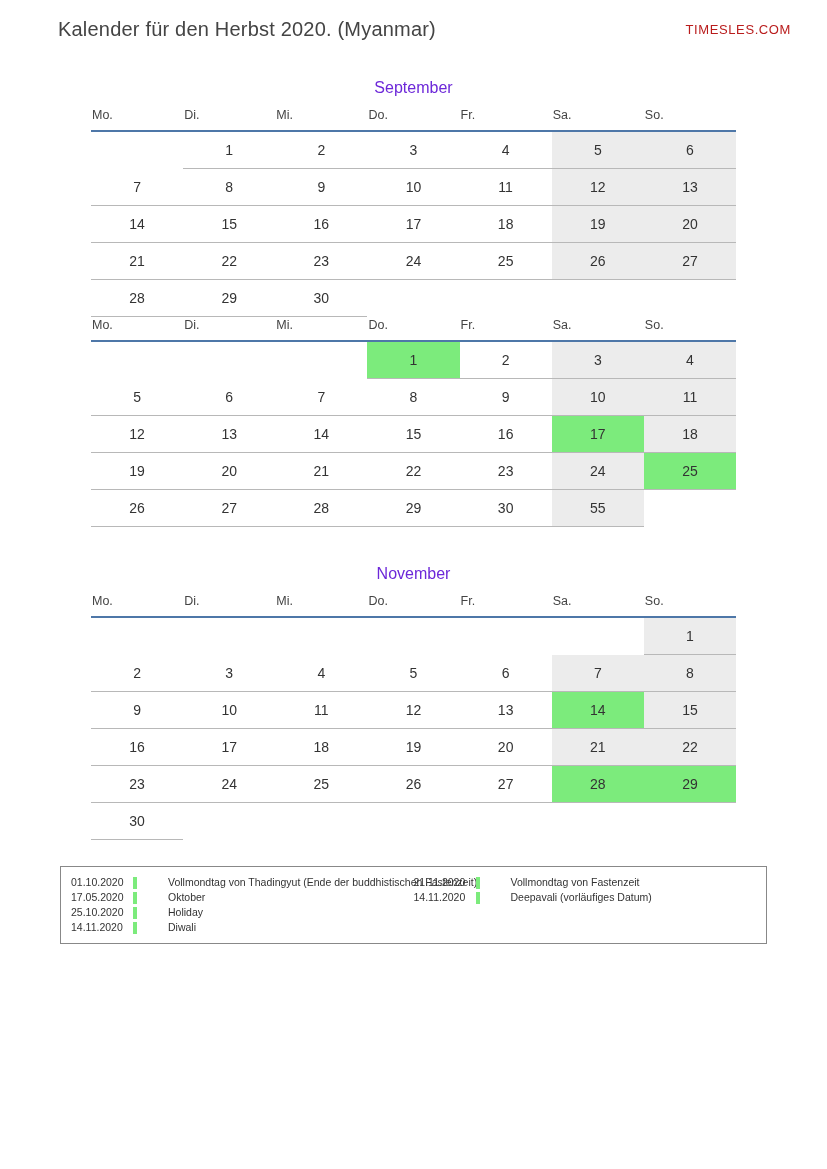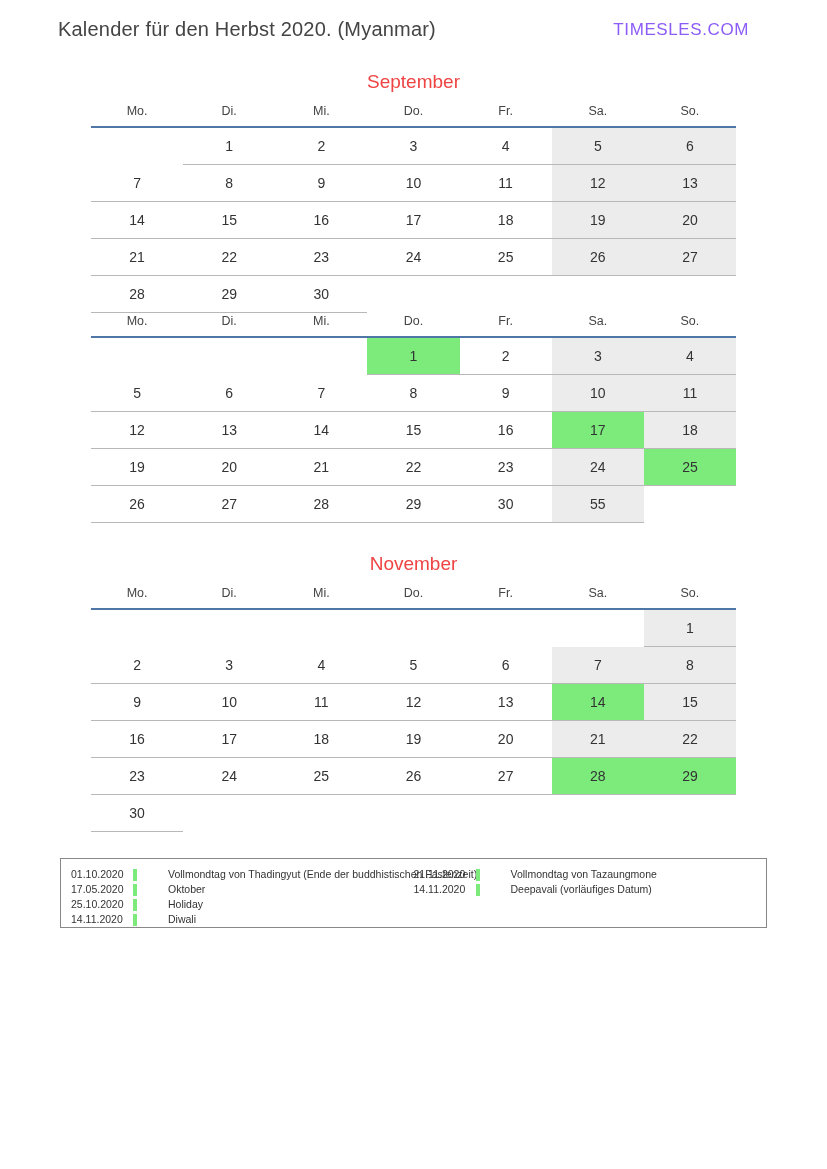--- a/index.html
+++ b/index.html
@@ -18,57 +18,57 @@
     width: 827px;
     height: 1169px;
     position: relative;
     box-sizing: border-box;
   }
   
   .header {
     display: flex;
     align-items: center;
     justify-content: space-between;
-    padding: 18px 78px 0 58px;
+    padding: 18px 36px 0 58px;
     box-sizing: border-box;
   }
   .doc-title {
     font-size: 20px;
     color: #444444;
     font-weight: normal;
     letter-spacing: 0.2px;
   }
   .brand {
-    font-size: 17px;
-    color: #8b5cf6;
+    font-size: 13px;
+    color: #b91c1c;
     letter-spacing: 0.6px;
   }
   
   .month-block {
     width: 645px;
     margin: 0 auto;
   }
   .month-name {
     text-align: center;
-    font-size: 19px;
-    color: #ef4444;
-    margin-top: 30px;
+    font-size: 16px;
+    color: #6d28d9;
+    margin-top: 38px;
     margin-bottom: 10px;
   }
   table.cal {
     border-collapse: collapse;
     width: 645px;
     table-layout: fixed;
   }
   table.cal th {
     font-size: 12.5px;
     font-weight: normal;
     color: #444444;
     padding-bottom: 8px;
-    text-align: center;
+    text-align: left;
     border-bottom: 2px solid #4e77a8;
   }
   table.cal td {
     height: 36px;
     text-align: center;
     font-size: 14px;
     color: #333333;
     border-bottom: 1px solid #b8b8b8;
     padding: 0;
     vertical-align: middle;
@@ -85,21 +85,21 @@
   td .daywrap {
     display: block;
     line-height: 34px;
   }
   
   .legend {
     width: 707px;
     margin: 26px auto 0 auto;
     border: 1px solid #888888;
     box-sizing: border-box;
-    padding: 8px 10px 0 10px;
+    padding: 8px 10px 8px 10px;
     display: flex;
     gap: 0px;
   }
   .legend-col {
     width: 50%;
     box-sizing: border-box;
   }
   .legend-row {
     display: flex;
     align-items: center;
@@ -537,21 +537,21 @@
         <div class="legend-row">
           <span class="legend-date">14.11.2020</span>
           <span class="legend-swatch"></span>
           <span class="legend-text">Diwali</span>
         </div>
       </div>
     <div class="legend-col" id="legend-right">
         <div class="legend-row">
           <span class="legend-date">21.11.2020</span>
           <span class="legend-swatch"></span>
-          <span class="legend-text">Vollmondtag von Tazaungmone</span>
+          <span class="legend-text">Vollmondtag von Fastenzeit</span>
         </div>
         <div class="legend-row">
           <span class="legend-date">14.11.2020</span>
           <span class="legend-swatch"></span>
           <span class="legend-text">Deepavali (vorläufiges Datum)</span>
         </div>
       </div>
   </div>
 
 </div>

